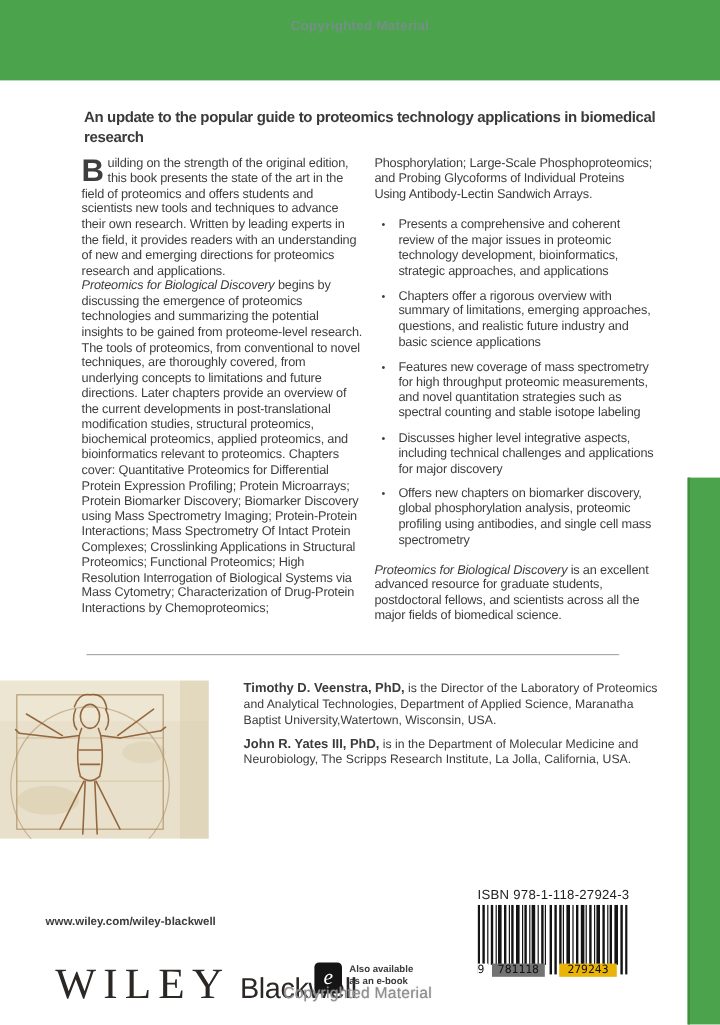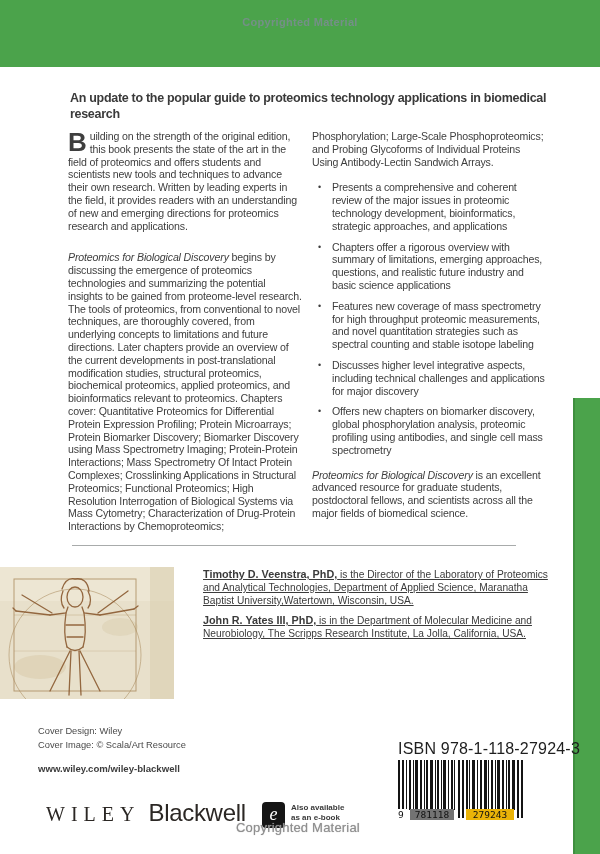--- a/index.html
+++ b/index.html
@@ -16,48 +16,48 @@
             font-size:11px; font-weight:600; color:#7f8b96; opacity:.8; letter-spacing:.3px; }
   .wm-bottom { position:absolute; left:236px; top:820px; font-size:13px; color:#8f8f8f;
                letter-spacing:.2px; text-shadow:0 0 1px #aaa; }
   
   .heading { position:absolute; left:70px; top:90px; width:482px;
              font-size:12.5px; font-weight:700; line-height:16px; color:#3a3a3a; letter-spacing:-.3px; }
   .columns { position:absolute; left:68px; top:130px; width:478px; display:flex; gap:10px;
              font-size:10.6px; line-height:12.8px; color:#3e3e3e; letter-spacing:-.15px; }
   .col { width:234px; }
   .dropcap { float:left; font-size:26px; line-height:22px; font-weight:600; margin:1px 3px 0 0; }
-  .para2 { margin-top:19px; }
+  .para2 { margin-top:0; }
   .italic { font-style:italic; }
   .bullets { list-style:none; margin:13px 0 0 0; padding:0; }
   .bullets li { position:relative; padding-left:20px; margin-bottom:8px; }
   .bullets .dot { position:absolute; left:6px; top:0; font-size:9px; }
   .closing { margin-top:12px; }
   .hr-line { position:absolute; left:72px; top:545px; width:444px; height:1px; background:#a8abab; }
   
   .authors { position:absolute; left:203px; top:568px; width:352px;
-             font-size:10.2px; line-height:13px; color:#3b3b3b;text-decoration:underline; }
+             font-size:10.2px; line-height:13px; color:#3b3b3b; }
   .authors p { margin:0 0 7px 0; }
   .authors b { font-size:10.8px; }
   
   .vitruvian { position:absolute; left:0px; top:567px; width:174px; height:132px; }
   
   .credits { position:absolute; left:38px; top:725px; font-size:9.3px; line-height:13.5px; color:#4a4a4a; }
   .website { position:absolute; left:38px; top:763px; font-size:9.6px; font-weight:700; color:#3c3c3c; }
   .publisher { position:absolute; left:46px; top:799px; display:flex; align-items:baseline; gap:8px; color:#2b2724; }
-  .pub-serif { font-family:"Liberation Serif", serif; font-size:20px; letter-spacing:6px; font-weight:500; }
+  .pub-serif { font-family:"Liberation Serif", serif; font-size:36px; letter-spacing:6px; font-weight:500; }
   .pub-sans  { font-size:24px; font-weight:400; letter-spacing:-.3px; }
   .ebook-icon { position:absolute; left:262px; top:802px; width:23px; height:26px; background:#151515;
                 border-radius:4px; color:#fff; font-family:"Liberation Serif", serif; font-style:italic;
                 font-size:18px; text-align:center; line-height:25px; }
   .ebook-note { position:absolute; left:291px; top:803px; font-size:8px; font-weight:700;
                 line-height:9.5px; color:#3a3a3a; }
   
   .barcode { position:absolute; left:398px; top:740px; width:125px; }
-  .isbn-label { text-align:center; font-size:16px; color:#1e1e1e; letter-spacing:.2px; white-space:nowrap; }
+  .isbn-label { text-align:center; font-size:11px; color:#1e1e1e; letter-spacing:.2px; white-space:nowrap; }
   .bars-wrap { position:relative; margin-top:2px; height:60px; }
   .bars-wrap svg { position:absolute; left:0; top:0; }
   .digits { position:absolute; top:49px; left:0; width:125px; height:12px;
             font-family:"DejaVu Sans Mono", monospace; font-size:9.5px; color:#111; }
   .digits span { position:absolute; top:0; }
   .d9 { left:0; width:9px; background:#fff; }
   .g1 { left:12px; width:44px; background:#737373; text-align:center; }
   .g2 { left:68px; width:48px; background:#eab308; text-align:center; }
 </style>
 </head>
@@ -117,24 +117,20 @@
       <path d="M70 84 L50 124 M80 84 L100 124"></path>
       <path d="M16 44 l-3 -3 M134 42 l4 -3"></path>
     </g>
   </svg>
 
   <div class="authors">
     <p><b>Timothy D. Veenstra, PhD,</b><span> is the Director of the Laboratory of Proteomics and Analytical Technologies, Department of Applied Science, Maranatha Baptist University,Watertown, Wisconsin, USA.</span></p>
     <p><b>John R. Yates III, PhD,</b><span> is in the Department of Molecular Medicine and Neurobiology, The Scripps Research Institute, La Jolla, California, USA.</span></p>
   </div>
 
-  <div class="credits">
-    <div>Cover Design: Wiley</div>
-    <div>Cover Image: © Scala/Art Resource</div>
-  </div>
   <div class="website">www.wiley.com/wiley-blackwell</div>
 
   <div class="publisher">
     <span class="pub-serif">WILEY</span>
     <span class="pub-sans">Blackwell</span>
   </div>
 
   <div class="ebook-icon">e</div>
   <div class="ebook-note">
     <div>Also available</div>

